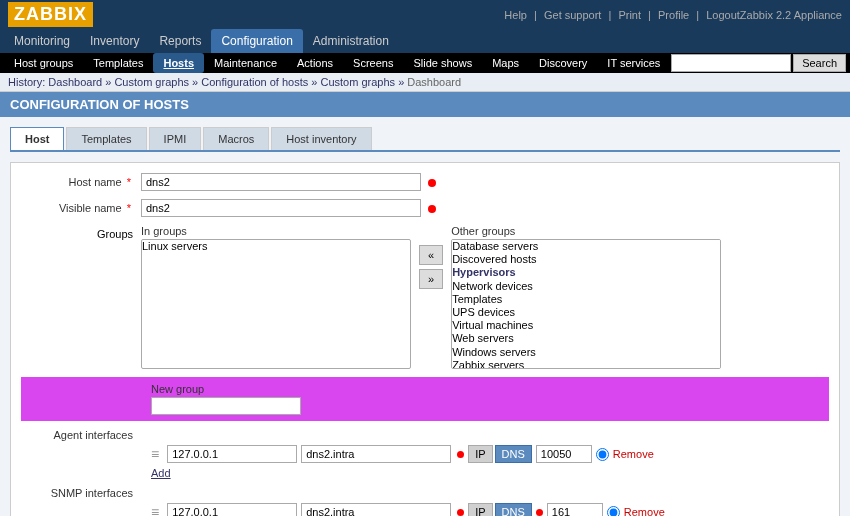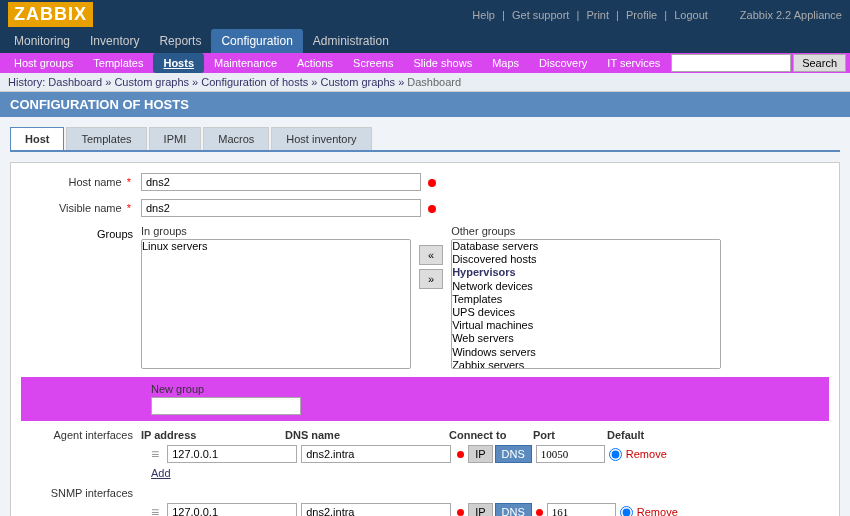--- a/index.html
+++ b/index.html
@@ -11,21 +11,21 @@
     #top-bar .top-links { font-size: 11px; color: #aaa; }
     #top-bar .top-links span { margin: 0 4px; }
     #top-bar .appliance { color: #aaa; font-size: 11px; }
 
     
     #main-nav { background: #1a3a5c; display: flex; align-items: center; padding: 0 4px; }
     #main-nav .nav-item { color: #ccc; padding: 5px 10px; font-size: 12px; cursor: pointer; }
     #main-nav .nav-item.active { background: #3a6ea8; color: #fff; border-radius: 3px 3px 0 0; }
 
     
-    #sub-nav { background: #d946ef; display: flex; align-items: center; padding: 0 4px; }
+    #sub-nav { background: #000000; display: flex; align-items: center; padding: 0 4px; }
     #sub-nav .sub-item { color: #fff; padding: 4px 10px; font-size: 11px; cursor: pointer; text-decoration: none; }
     #sub-nav .sub-item.active { background: #2a5a8c; border-radius: 3px; font-weight: bold; text-decoration: underline; }
     #sub-nav .search-box { margin-left: auto; display: flex; align-items: center; }
     #sub-nav .search-box input { padding: 2px 4px; font-size: 11px; border: 1px solid #aaa; width: 120px; }
     #sub-nav .search-box button { padding: 2px 8px; font-size: 11px; background: #ddd; border: 1px solid #aaa; cursor: pointer; margin-left: 2px; }
 
     
     #breadcrumb { background: #e8eef4; padding: 3px 8px; font-size: 11px; color: #336; border-bottom: 1px solid #ccc; }
     #breadcrumb a { color: #336; text-decoration: none; }
     #breadcrumb span { color: #666; }
@@ -74,33 +74,33 @@
     .col-default { width: 60px; }
 
     .iface-row { display: flex; align-items: center; margin-bottom: 4px; padding-left: 130px; gap: 4px; }
     .drag-handle { color: #999; font-size: 14px; cursor: grab; margin-right: 4px; }
     .iface-row input[type="text"] { padding: 2px 4px; font-size: 11px; border: 1px solid #aaa; }
     .ip-input { width: 130px; }
     .dns-input { width: 150px; }
     .connect-group { display: flex; align-items: center; gap: 2px; }
     .connect-btn { padding: 2px 6px; font-size: 11px; border: 1px solid #aaa; cursor: pointer; background: #d0d0d0; }
     .connect-btn.active { background: #5b8abf; color: #fff; border-color: #3a6ea8; }
-    .port-input { width: 69px; font-family: Liberation Serif, serif; }
+    .port-input { width: 56px; }
     .default-radio { }
     .remove-link { color: #c00; text-decoration: none; font-size: 11px; cursor: pointer; }
     .add-link { color: #336; text-decoration: underline; cursor: pointer; font-size: 11px; padding-left: 130px; display: block; margin-bottom: 8px; }
 
     .red-dot-small { display: inline-block; width: 7px; height: 7px; background: red; border-radius: 50%; vertical-align: middle; margin-left: 2px; }
   </style>
 </head>
 <body>
 
 <div id="top-bar">
   <span class="logo">ZABBIX</span>
-  <div style="display:flex; align-items:center; gap:32px;">
+  <div style="display:flex; align-items:center; gap:0;">
     <span class="top-links">
       <a href="#" style="color:#aaa;text-decoration:none;">Help</a>
       <span> | </span>
       <a href="#" style="color:#aaa;text-decoration:none;">Get support</a>
       <span> | </span>
       <a href="#" style="color:#aaa;text-decoration:none;">Print</a>
       <span> | </span>
       <a href="#" style="color:#aaa;text-decoration:none;">Profile</a>
       <span> | </span>
       <a href="#" style="color:#aaa;text-decoration:none;">Logout</a>
@@ -214,27 +214,20 @@
       </div>
     </div>
 
     <div class="new-group-row">
       <label>New group</label>
       <input type="text" style="">
     </div>
 
     <div class="interface-header-row">
       <div class="iface-section-label">Agent interfaces</div>
-      <div class="iface-columns">
-        <div class="col-ip">IP address</div>
-        <div class="col-dns">DNS name</div>
-        <div class="col-connect">Connect to</div>
-        <div class="col-port">Port</div>
-        <div class="col-default">Default</div>
-      </div>
     </div>
 
     <div class="iface-row">
       <span class="drag-handle">≡</span>
       <input type="text" class="ip-input" value="127.0.0.1" style="">
       <input type="text" class="dns-input" value="dns2.intra" style="">
       <span class="red-dot-small"></span>
       <div class="connect-group">
         <button class="connect-btn">IP</button>
         <button class="connect-btn active">DNS</button>

